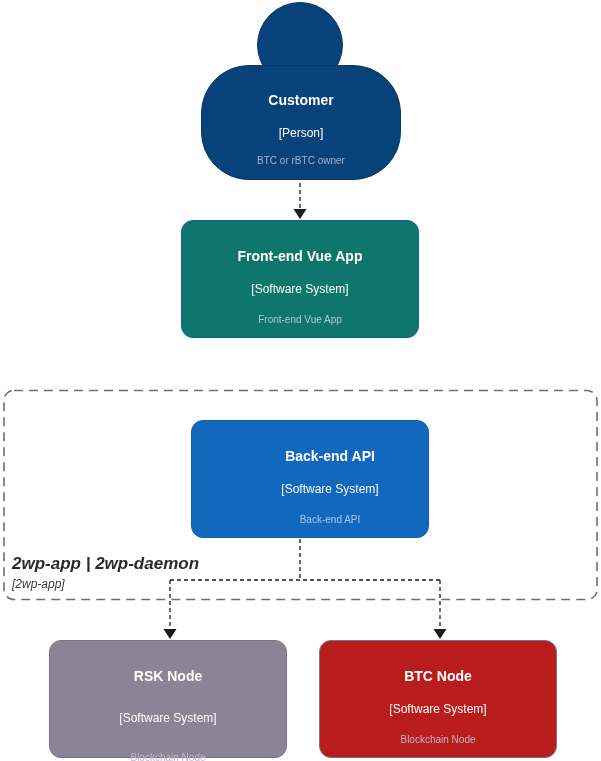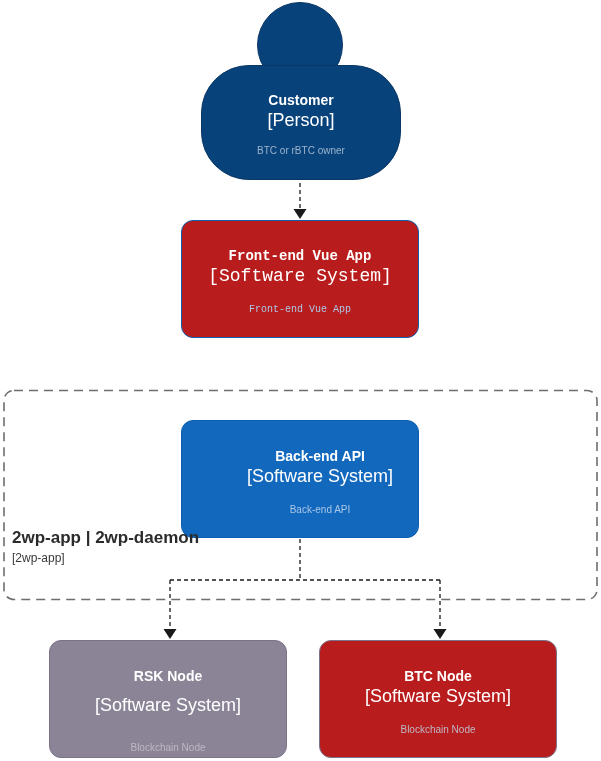--- a/index.html
+++ b/index.html
@@ -30,22 +30,22 @@
     text-align: center;
     color: #ffffff;
     border: 1px solid transparent;
   }
   .node .title {
     font-size: 14px;
     font-weight: bold;
     line-height: 1.1;
   }
   .node .meta {
-    font-size: 18px;
-    margin-top: 3px;
+    font-size: 12px;
+    margin-top: 19px;
     line-height: 1.1;
   }
   .node .desc {
     font-size: 10px;
     margin-top: 17px;
     line-height: 1.2;
   }
   .sys {
     width: 238px;
     height: 118px;
@@ -61,27 +61,28 @@
     border: 1px solid transparent;
   }
   .person-body {
     left: 201px; top: 65px;
     width: 200px; height: 115px;
     border-radius: 48px;
     padding-top: 27px;
   }
   .person-body .desc { margin-top: 14px; }
   .frontend { left: 181px; top: 220px; }
-  .backend  { left: 181px; top: 420px; padding-left: 40px; }
+  .backend  { left: 191px; top: 420px; padding-left: 40px; }
   .rsk      { left: 49px;  top: 640px; gap: 9px; }
   .btc      { left: 319px; top: 640px; }
   .boundary-label {
     position: absolute;
     left: 12px;
-    top: 528px;
+    top: 554px;
+    font-style: italic;
   }
   .boundary-label .b-title {
     font-size: 17px;
     font-weight: bold;
     line-height: 1.15;
   }
   .boundary-label .b-sub {
     font-size: 12px;
     margin-top: 3px;
     color: #3a3a3a;
@@ -107,21 +108,21 @@
     <polygon points="433.5,629 446.5,629 440,639" style="fill: rgb(26, 26, 26);"></polygon>
   </svg>
 
   <div class="person-head" style="background-color: rgb(8, 66, 123); border-color: rgb(10, 55, 101);"></div>
   <div class="node person-body" style="background-color: rgb(8, 66, 123); border-color: rgb(10, 55, 101);">
     <div class="title" style="color: rgb(255, 255, 255);">Customer</div>
     <div class="meta" style="color: rgb(255, 255, 255);">[Person]</div>
     <div class="desc" style="color: rgb(157, 180, 204);">BTC or rBTC owner</div>
   </div>
 
-  <div class="node sys frontend" style="background-color: #b91c1c; border-color: rgb(15, 95, 174); font-family: Liberation Mono, monospace;">
+  <div class="node sys frontend" style="background-color: #0f766e; border-color: rgb(15, 95, 174);">
     <div class="title" style="color: rgb(255, 255, 255);">Front-end Vue App</div>
     <div class="meta" style="color: rgb(255, 255, 255);">[Software System]</div>
     <div class="desc" style="color: rgb(169, 199, 232);">Front-end Vue App</div>
   </div>
 
   <div class="node sys backend" style="background-color: rgb(17, 104, 189); border-color: rgb(15, 95, 174);">
     <div class="title" style="color: rgb(255, 255, 255);">Back-end API</div>
     <div class="meta" style="color: rgb(255, 255, 255);">[Software System]</div>
     <div class="desc" style="color: rgb(169, 199, 232);">Back-end API</div>
   </div>

